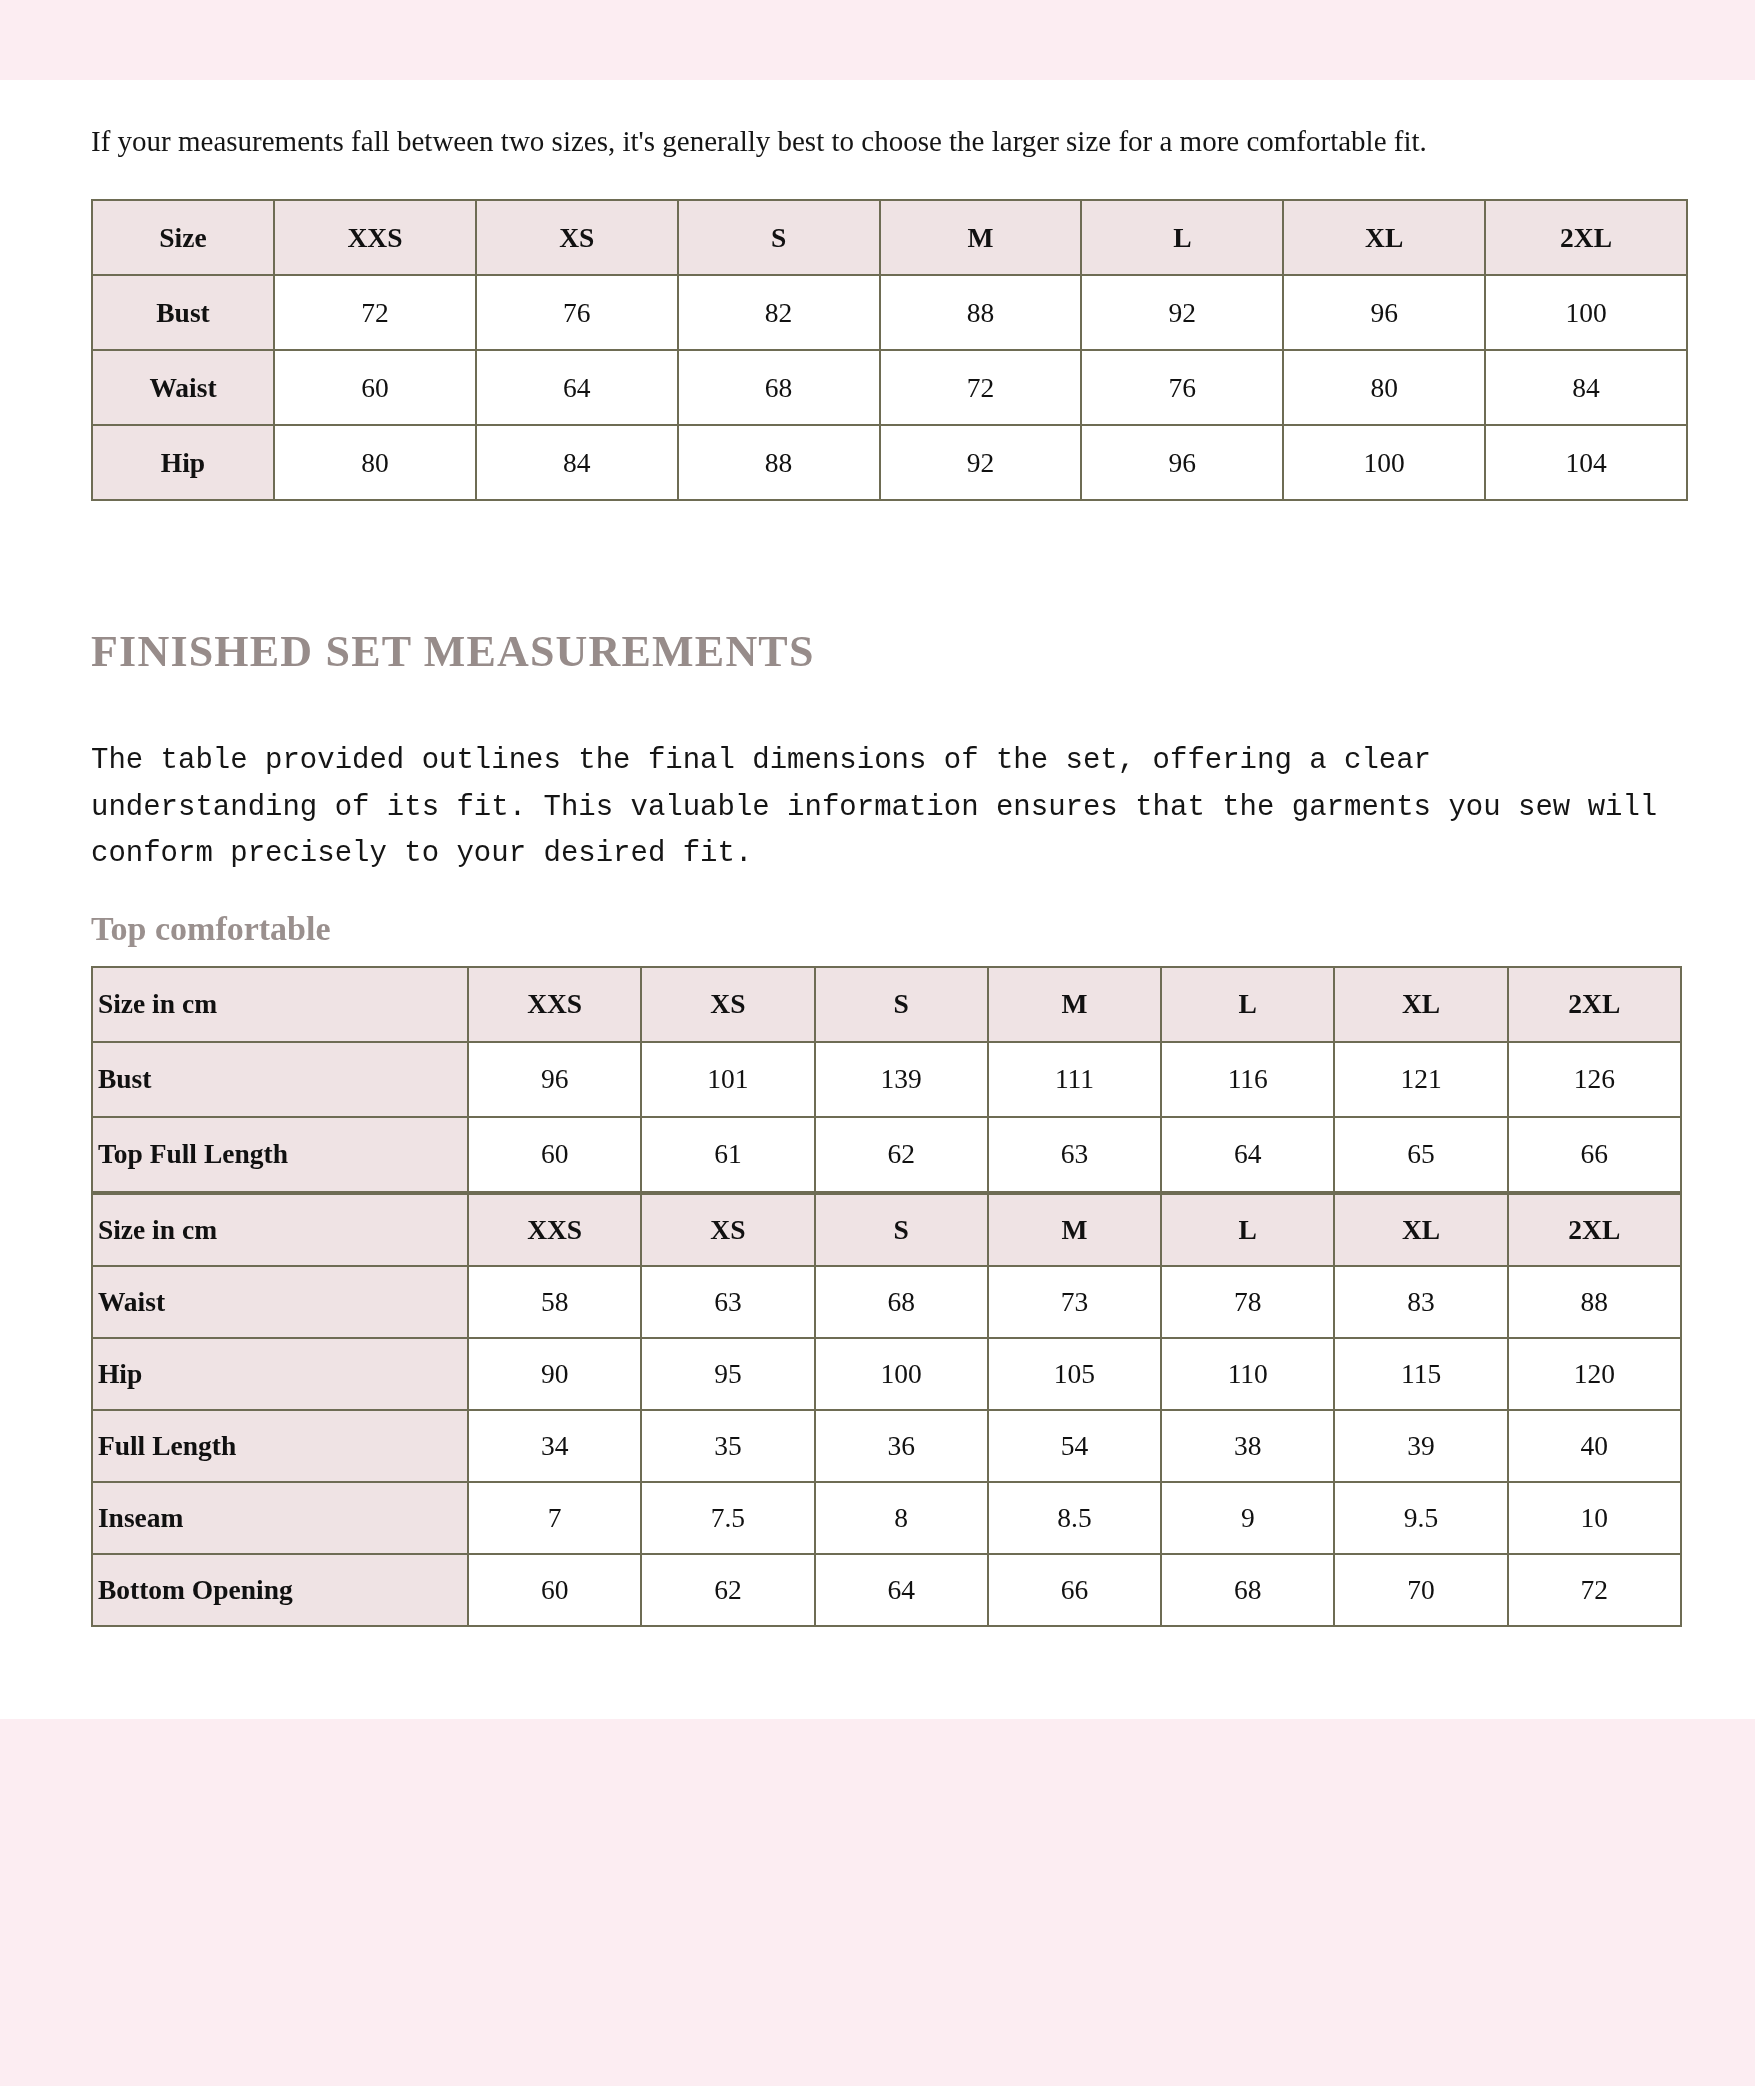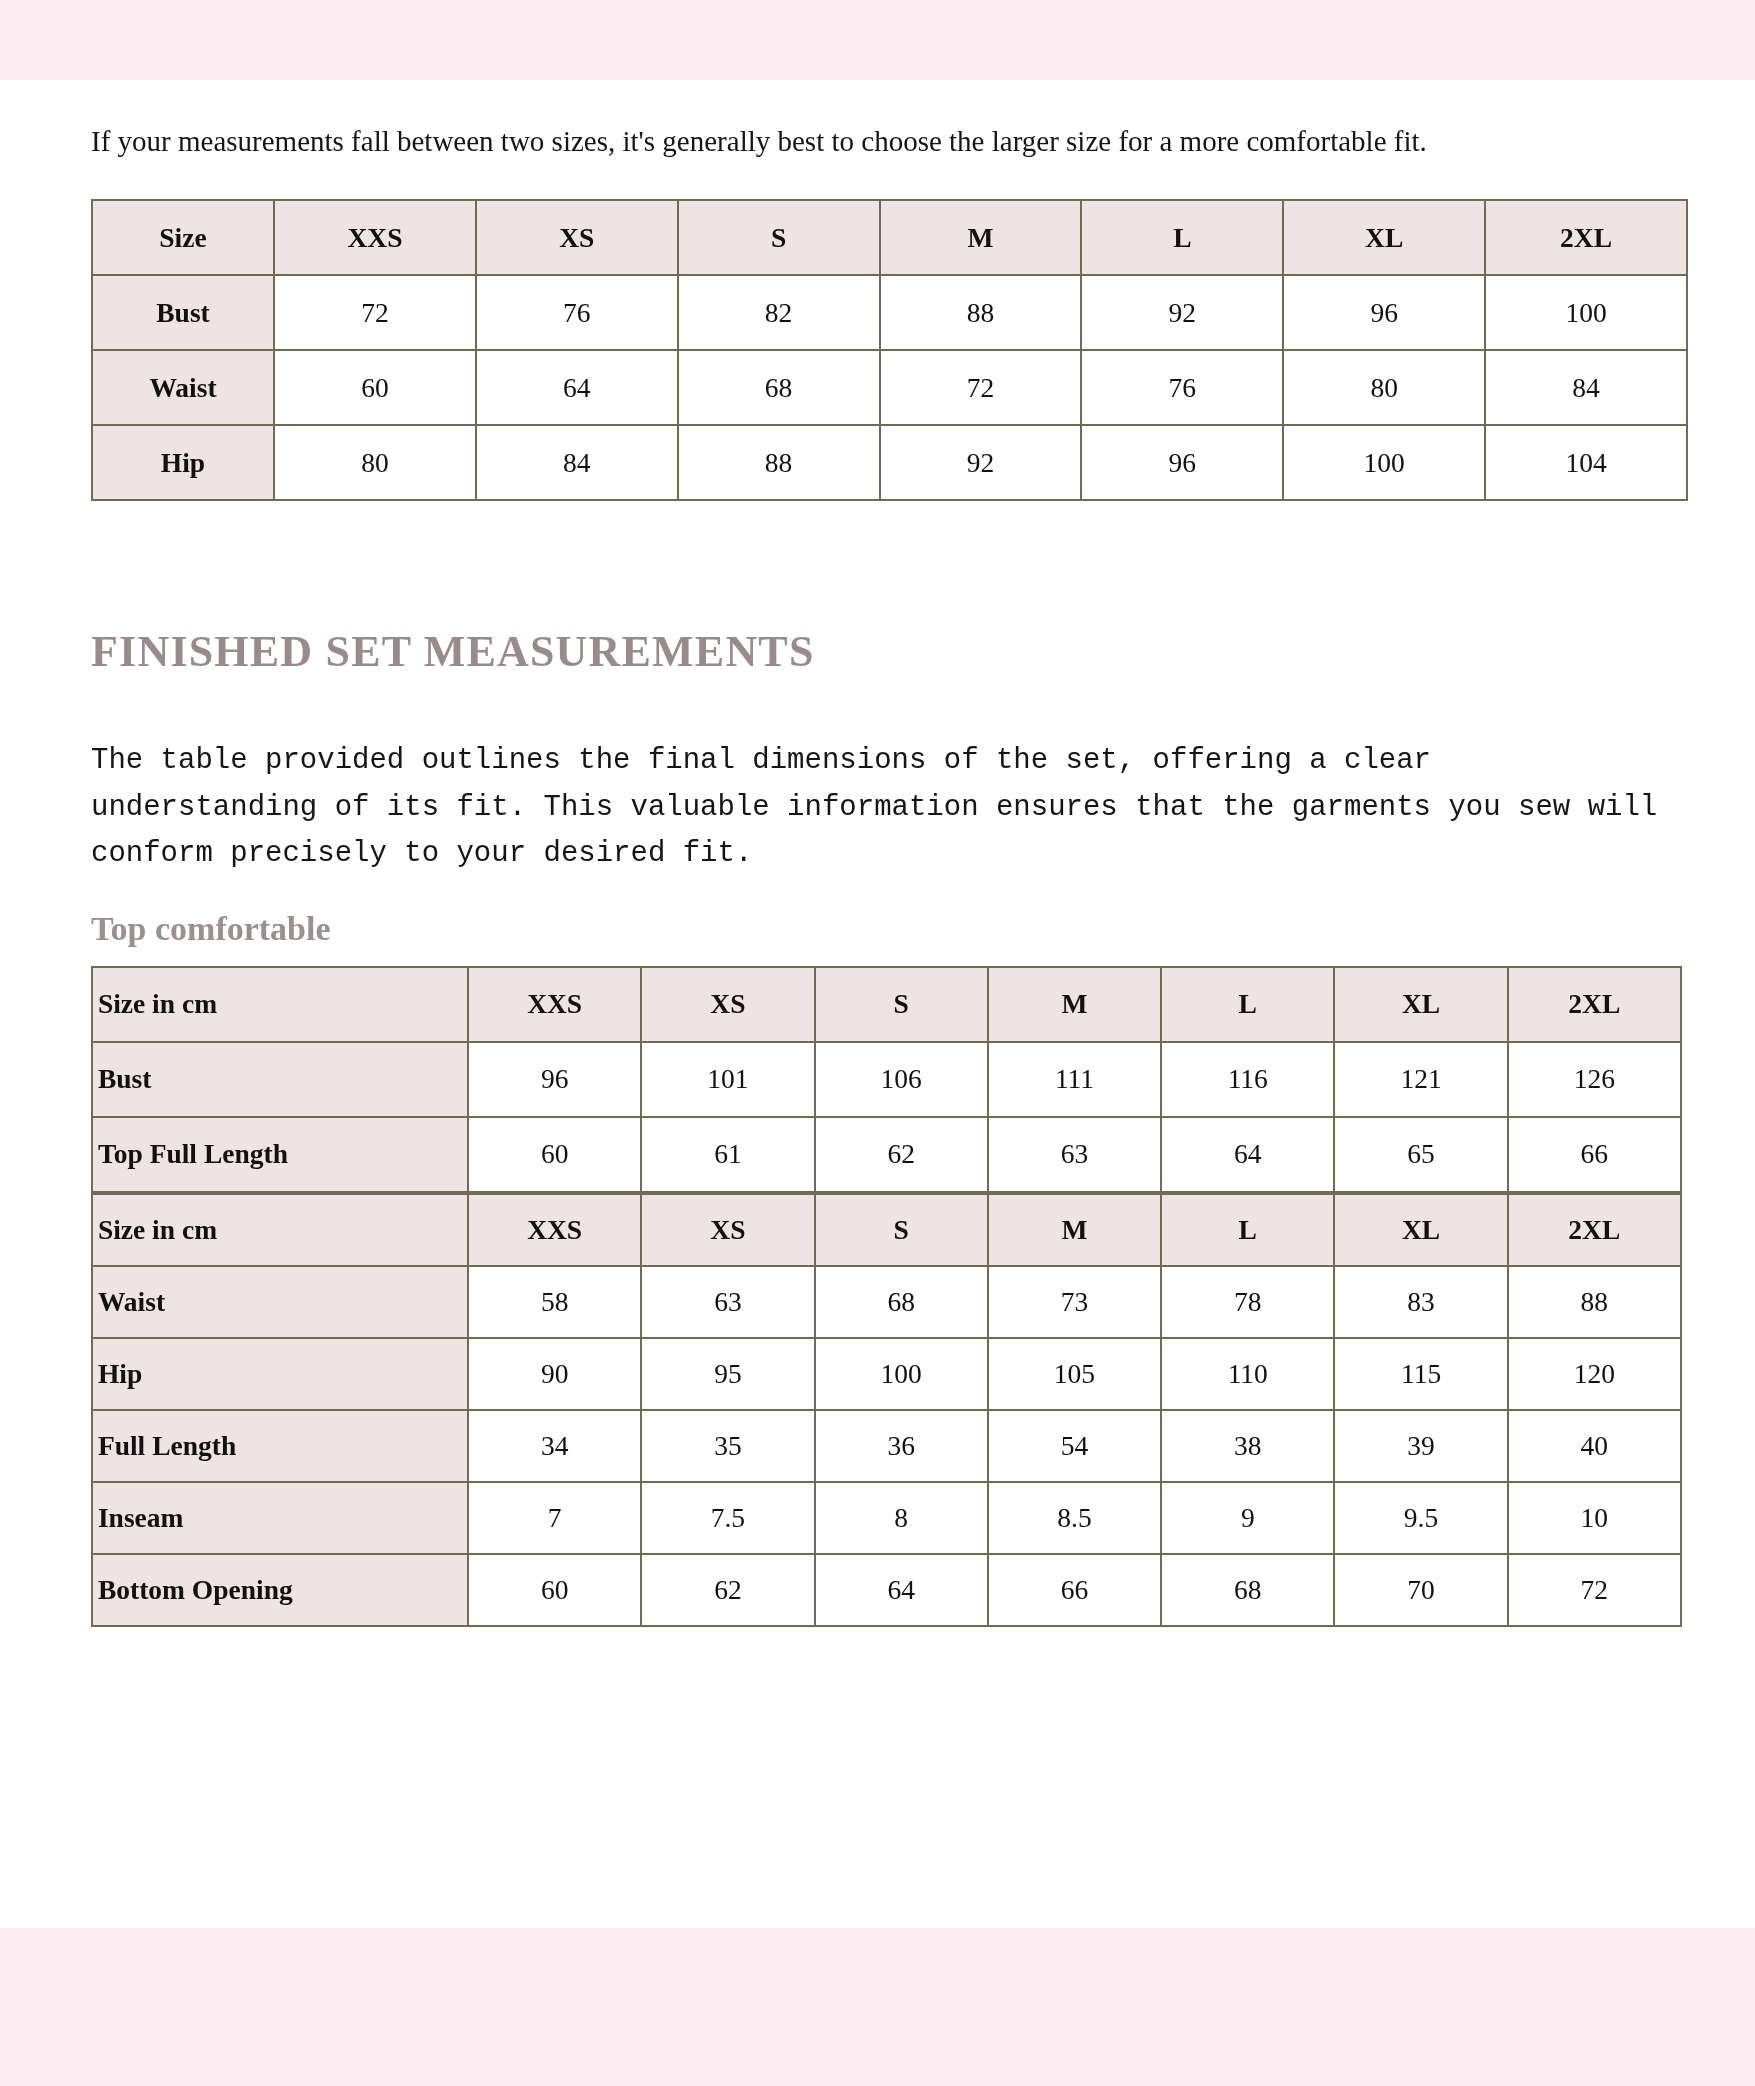--- a/index.html
+++ b/index.html
@@ -3,21 +3,21 @@
 <meta charset="utf-8">
 <style>
   * { box-sizing: border-box; }
   html, body { margin: 0; padding: 0; }
   body {
     width: 1756px; height: 2087px;
     background: #fcedf2;
     font-family: "Liberation Serif", serif;
     color: #141414;
   }
-  .page { position: relative; width: 1756px; height: 1928px; background: #fcedf2; overflow: hidden; }
+  .page { position: relative; width: 1756px; height: 1719px; background: #fcedf2; overflow: hidden; }
   .content {
     position: absolute; top: 80px; left: 0; right: 0; height: 1926px;
     background: #ffffff;
     padding: 38px 67px 0 91px;
   }
   p.body-text {
     font-size: 29px; line-height: 1.6; margin: 0;
     max-width: 1579px; color: #151515;
   }
   p.intro { margin-bottom: 35px; }
@@ -151,21 +151,21 @@
           <th>L</th>
           <th>XL</th>
           <th>2XL</th>
         </tr>
       </thead>
       <tbody>
         <tr>
           <th class="row-label">Bust</th>
           <td>96</td>
           <td>101</td>
-          <td>106</td>
+          <td>139</td>
           <td>111</td>
           <td>116</td>
           <td>121</td>
           <td>126</td>
         </tr>
         <tr>
           <th class="row-label">Top Full Length</th>
           <td>60</td>
           <td>61</td>
           <td>62</td>

